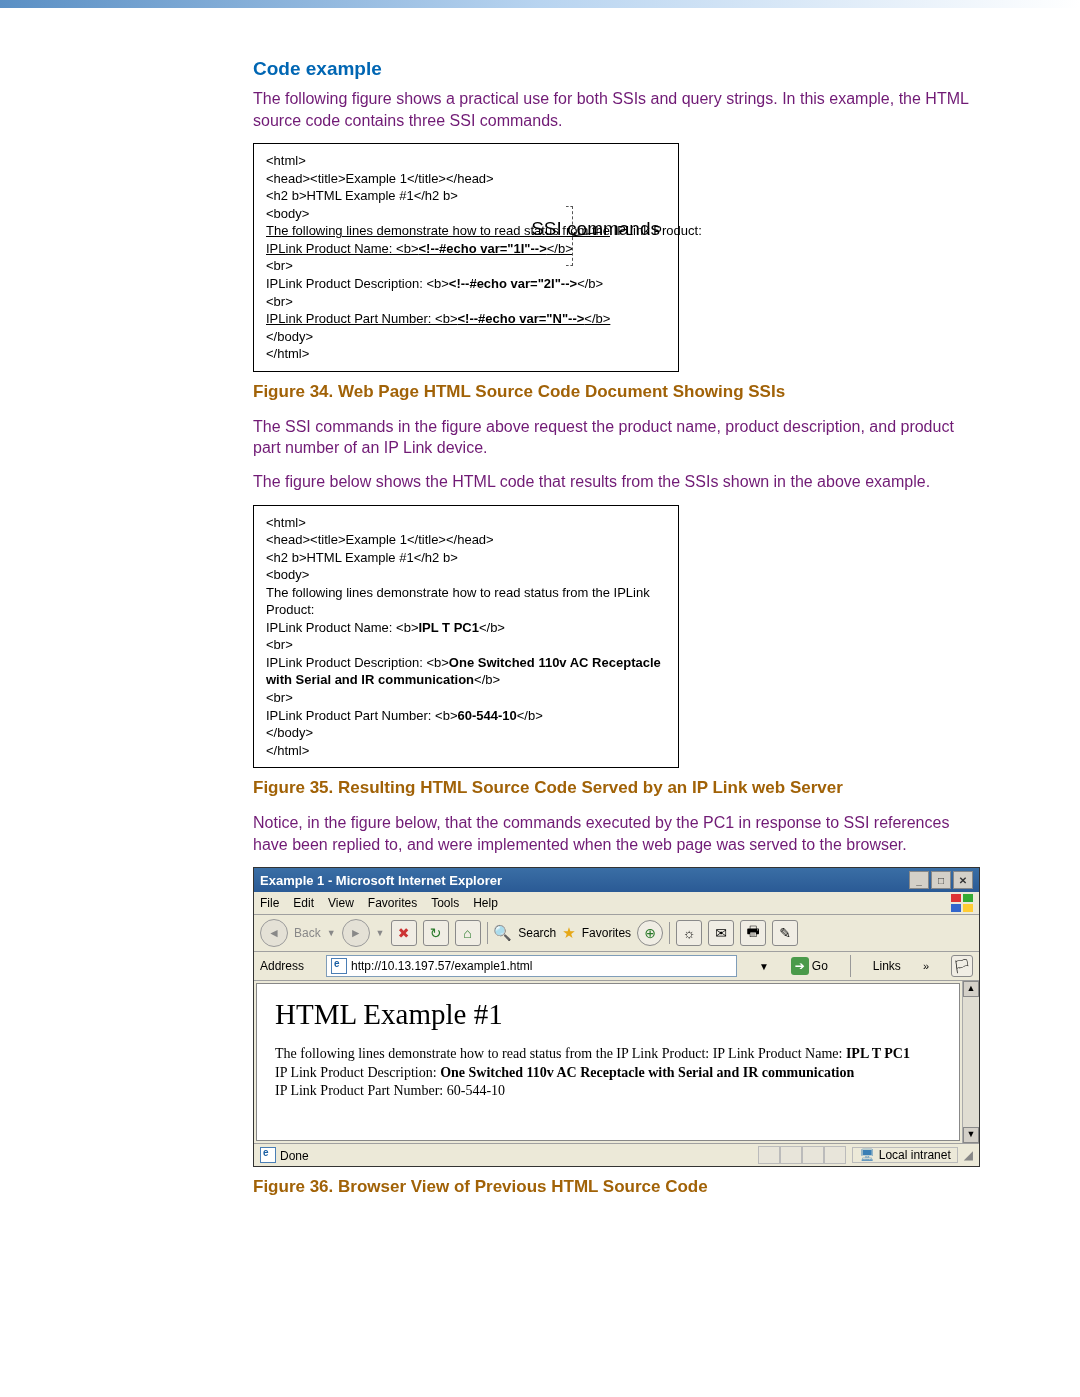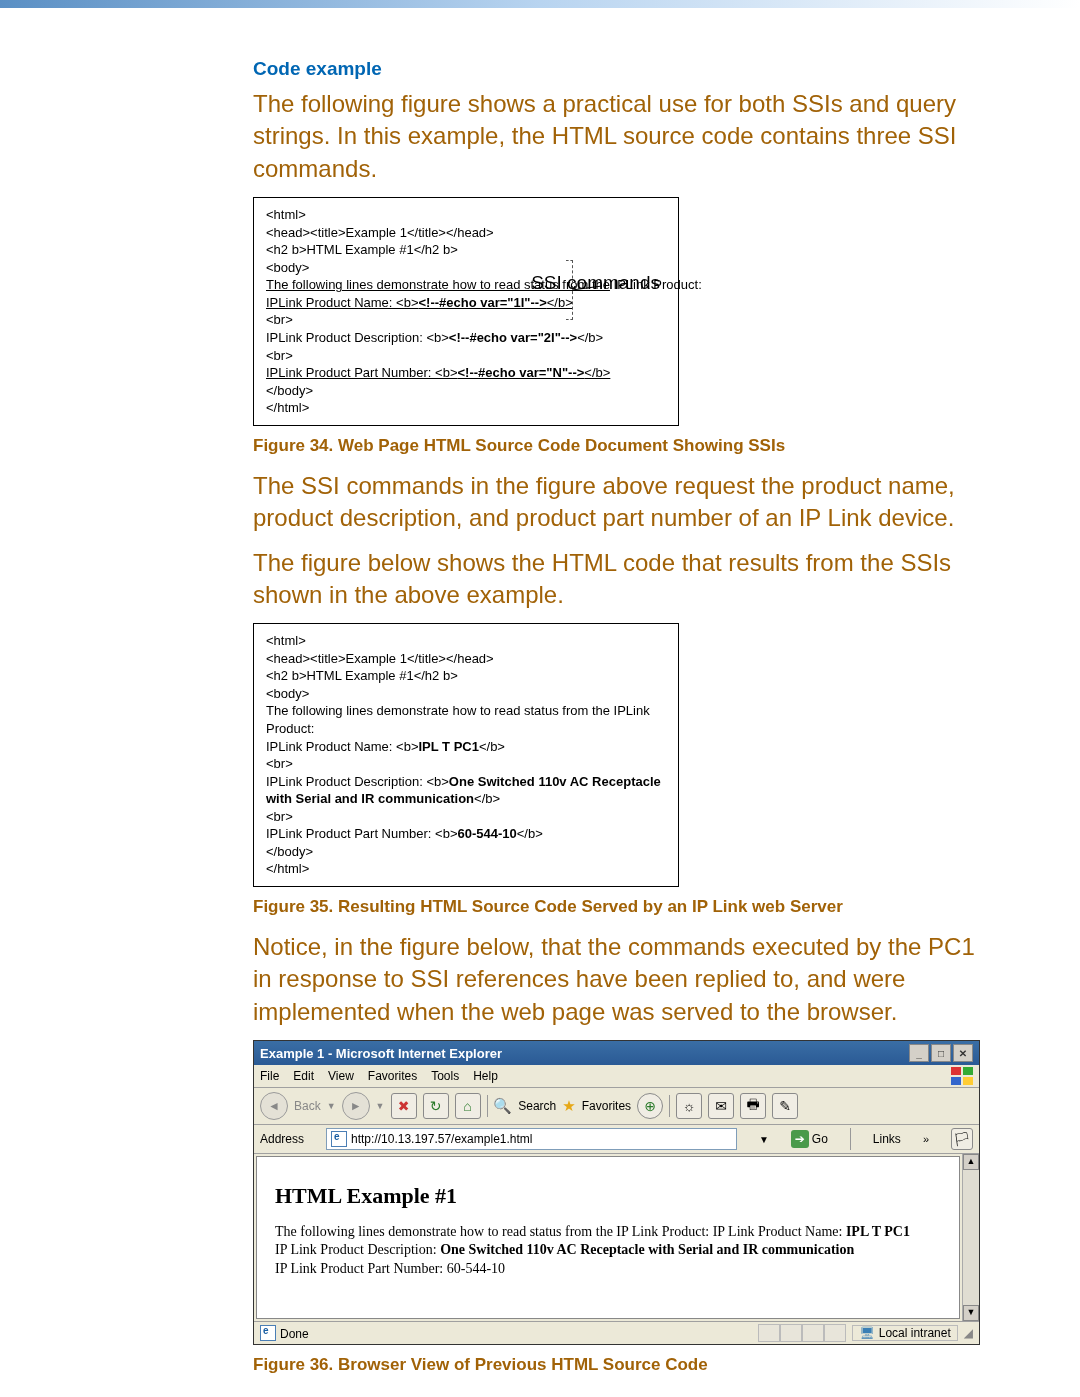--- a/index.html
+++ b/index.html
@@ -18,22 +18,22 @@
     margin-left: 253px;
     margin-right: 100px;
   }
   .section-heading {
     color: #0066b3;
     font-weight: bold;
     font-size: 19px;
     margin-bottom: 8px;
   }
   .body-text {
-    font-size: 24px;
-    color: #a16207;
+    font-size: 16px;
+    color: #701a75;
     line-height: 1.35;
     margin-bottom: 12px;
   }
   .fig-box {
     border: 1px solid #000;
     padding: 8px 12px;
     margin-bottom: 10px;
     position: relative;
     font-family: Arial, sans-serif;
     font-size: 13px;
@@ -121,21 +121,21 @@
     flex:1;background:#fff;border:1px solid #7f9db9;padding:2px 4px;font-size:12px;
     display:flex;align-items:center;
   }
   .ie-page {
     background:#fff;
     padding:14px 18px 40px 18px;
     border:1px solid #888;
     margin:2px;
     font-family:"Times New Roman",serif;
   }
-  .ie-page h2 { font-size:22px; margin:12px 0 14px 0; font-weight:bold;}
+  .ie-page h2 { font-size:29px; margin:0 0 14px 0; font-weight:normal;}
   .ie-page p { font-size:14px; margin:0; line-height:1.3;}
   .ie-status {
     display:flex;align-items:center;padding:2px 6px;border-top:1px solid #a0a0a0;
     background:#ece9d8;font-size:12px;justify-content:space-between;
   }
   .status-cells { display:flex; gap:0; }
   .status-cell { width:20px;height:16px;border:1px solid #bbb;background:#e8e5da; }
   .page-icon {
     display:inline-block;width:14px;height:14px;background:#fff;border:1px solid #4a7eb5;
     position:relative;margin-right:4px;vertical-align:middle;

